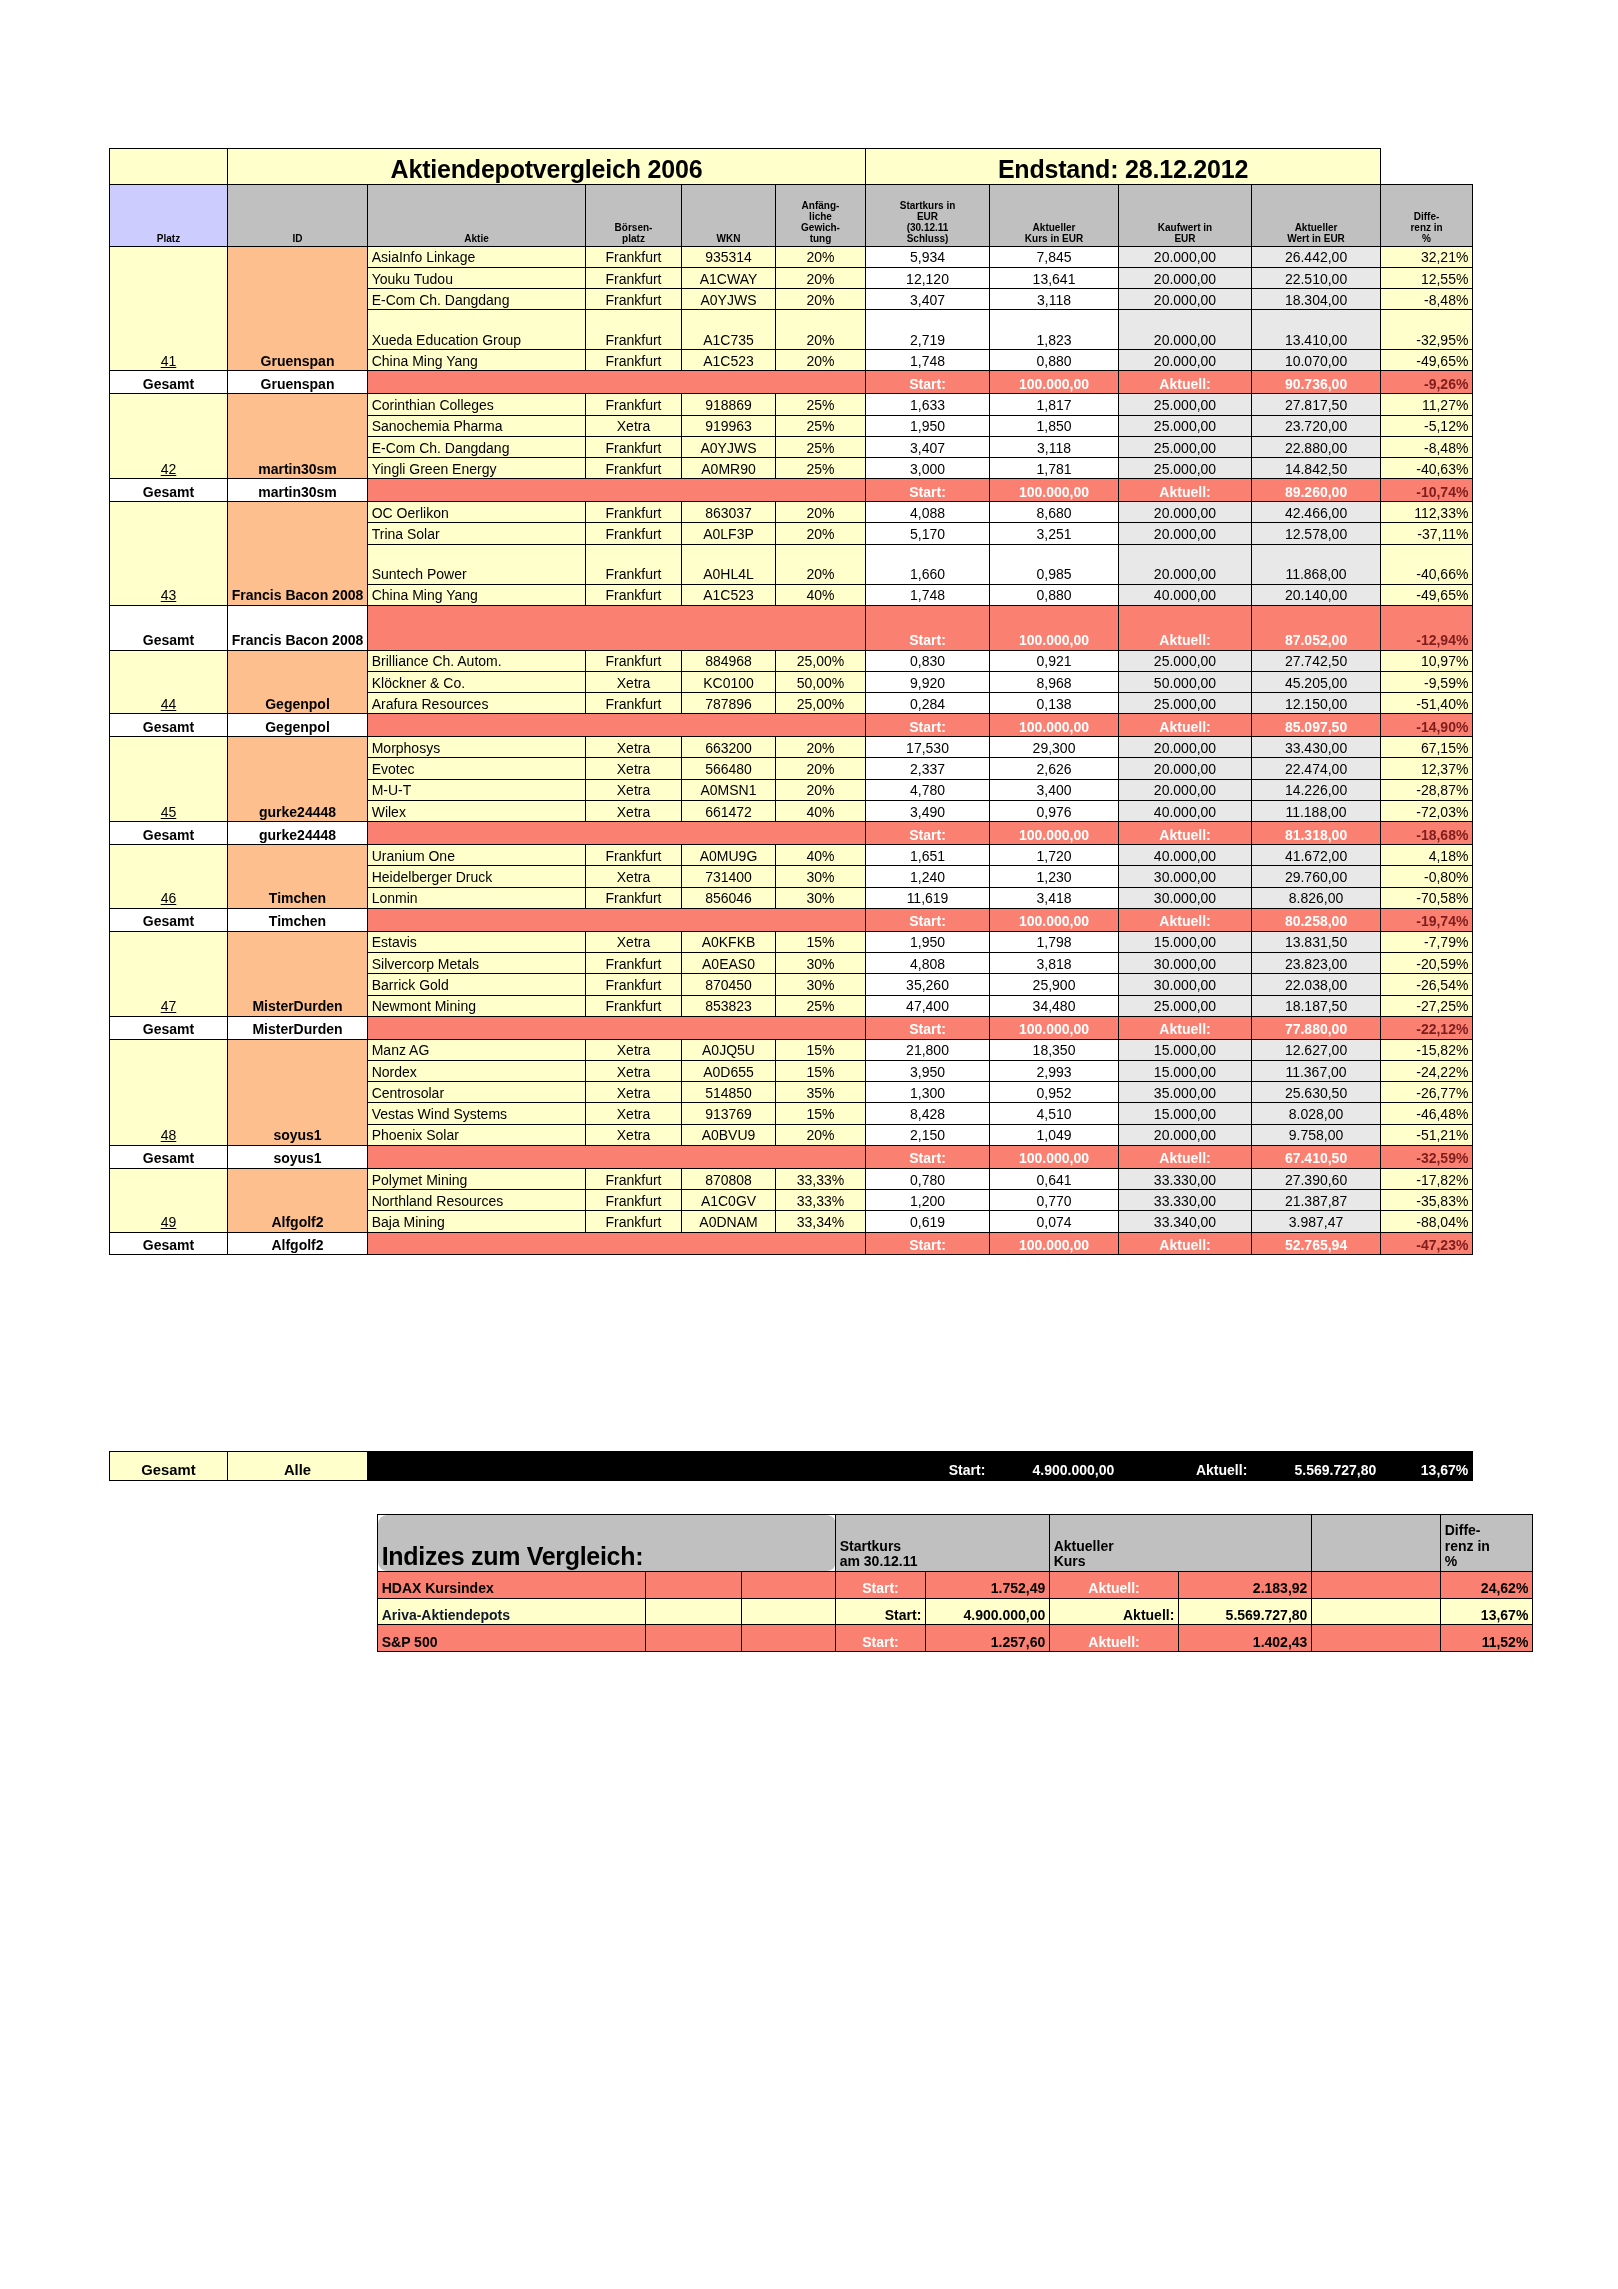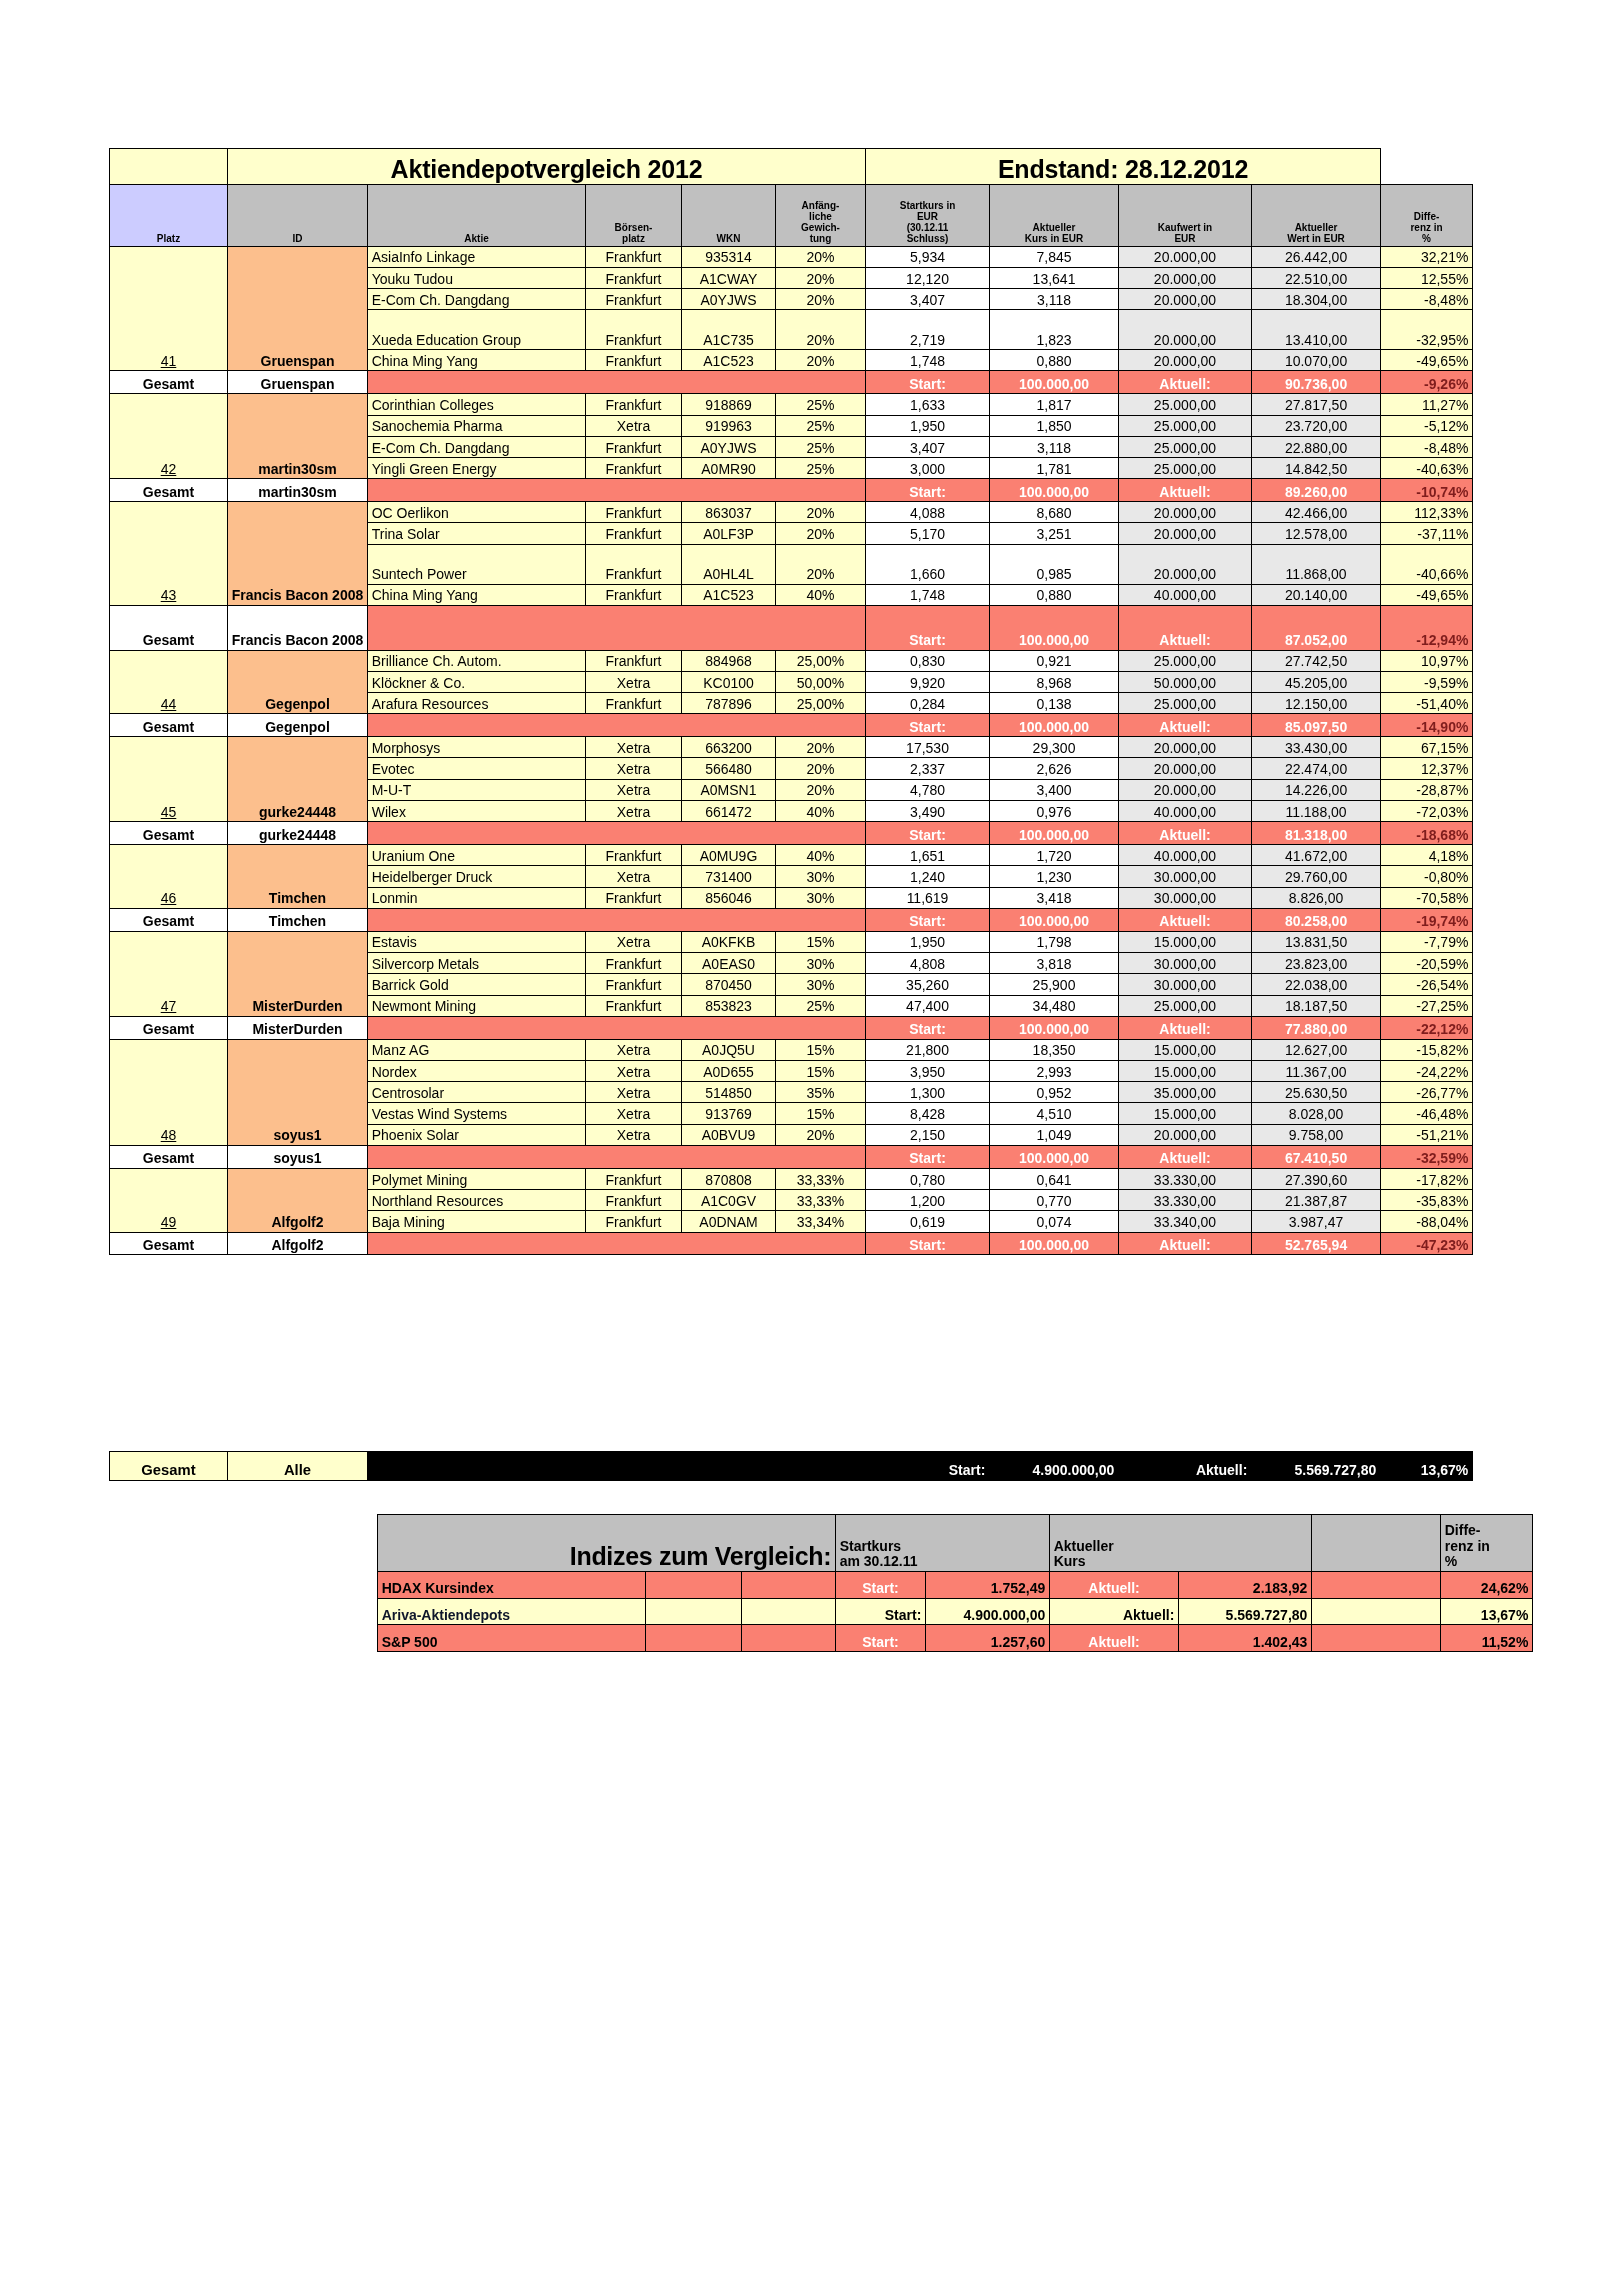--- a/index.html
+++ b/index.html
@@ -202,23 +202,24 @@
   .ic-sval  { width: 124px; }
   .ic-albl  { width: 129px; }
   .ic-aval  { width: 133px; }
   .ic-pad   { width: 129px; }
   .ic-diff  { width: 92px; }
 
   .idx-hdr-title {
     background: #c0c0c0;
     font-weight: bold;
     font-size: 25px;
-    text-align: right;
+    text-align: left;
     vertical-align: bottom;
     letter-spacing: -0.3px;
+    border-radius: 9px;
   }
   .idx-hdr {
     background: #c0c0c0;
     font-weight: bold;
     font-size: 14px;
     text-align: left;
     vertical-align: bottom;
     white-space: normal;
     line-height: 1.18;
   }
@@ -253,21 +254,21 @@
         <col class="c-gew">
         <col class="c-start">
         <col class="c-kurs">
       <col class="c-kaufw">
         <col class="c-wert">
         <col class="c-diff">
     </colgroup>
     <tbody id="main-body">
         <tr>
           <td class="title-blank"></td>
-          <td class="title-cell" colspan="5">Aktiendepotvergleich 2012</td>
+          <td class="title-cell" colspan="5">Aktiendepotvergleich 2006</td>
           <td class="title-cell" colspan="4">Endstand: 28.12.2012</td>
           <td class="title-spacer"></td>
         </tr>
         <tr>
           <td class="hdr hdr-platz">Platz</td>
           <td class="hdr">ID</td>
           <td class="hdr">Aktie</td>
           <td class="hdr">Börsen-<br>platz</td>
           <td class="hdr">WKN</td>
           <td class="hdr">Anfäng-<br>liche<br>Gewich-<br>tung</td>

